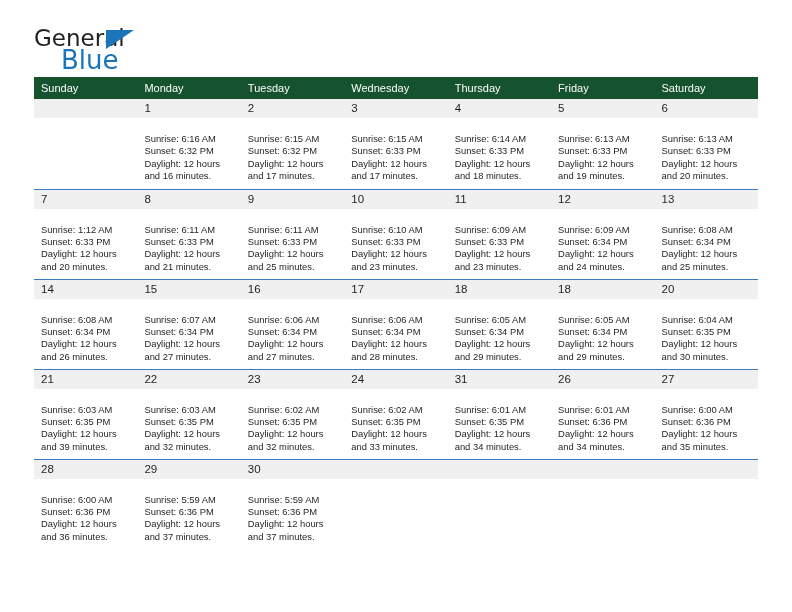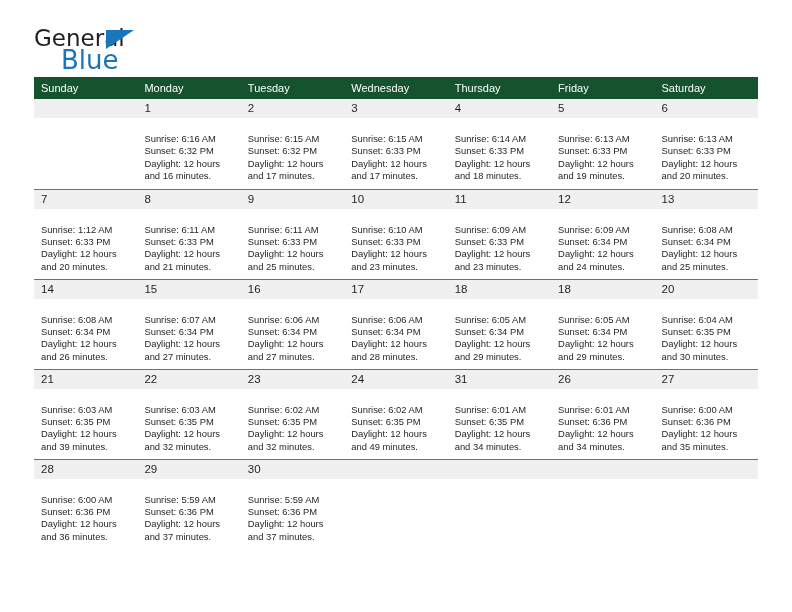--- a/index.html
+++ b/index.html
@@ -373,21 +373,21 @@
               <div>Daylight: 12 hours</div>
               <div>and 32 minutes.</div>
             </div>
           </td>
           <td class="day-cell">
             <div class="daynum">24</div>
             <div class="info">
               <div>Sunrise: 6:02 AM</div>
               <div>Sunset: 6:35 PM</div>
               <div>Daylight: 12 hours</div>
-              <div>and 49 minutes.</div>
+              <div>and 33 minutes.</div>
             </div>
           </td>
           <td class="day-cell">
             <div class="daynum">31</div>
             <div class="info">
               <div>Sunrise: 6:01 AM</div>
               <div>Sunset: 6:35 PM</div>
               <div>Daylight: 12 hours</div>
               <div>and 34 minutes.</div>
             </div>

